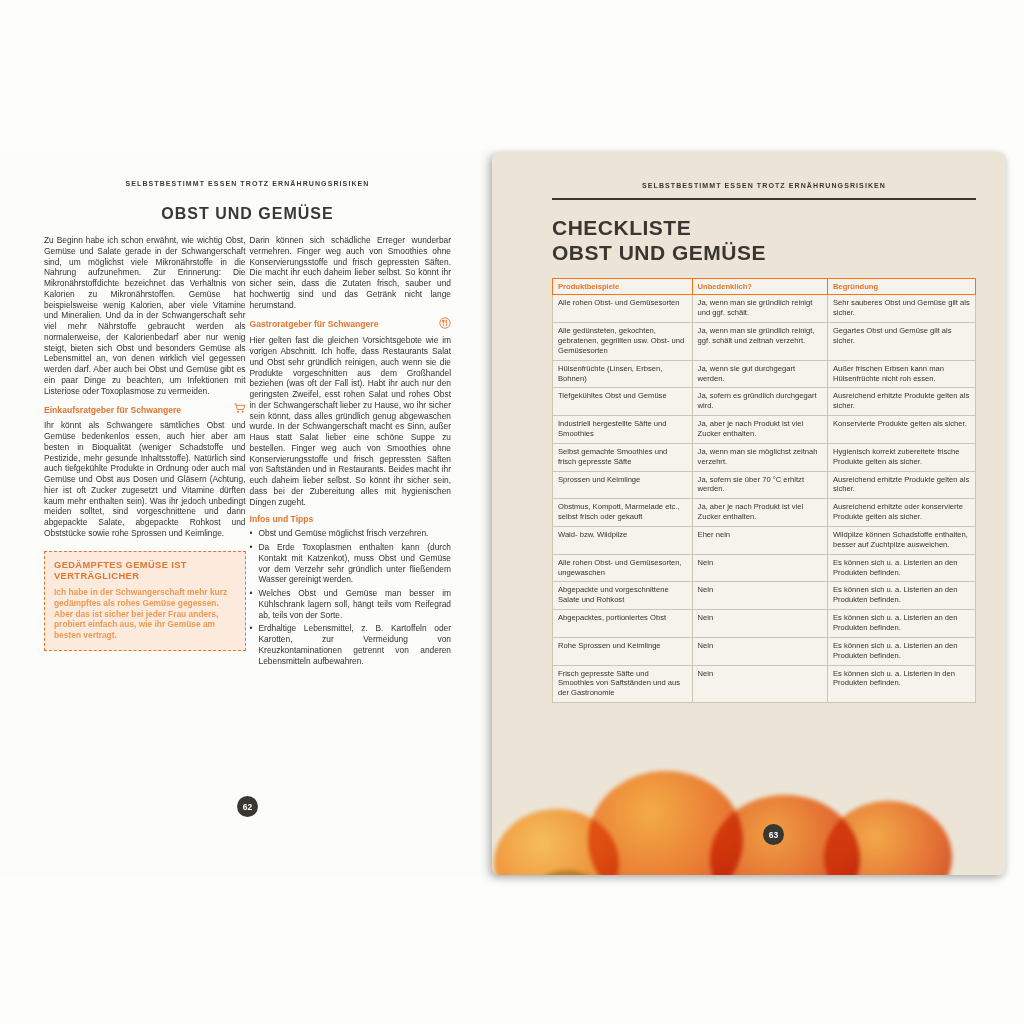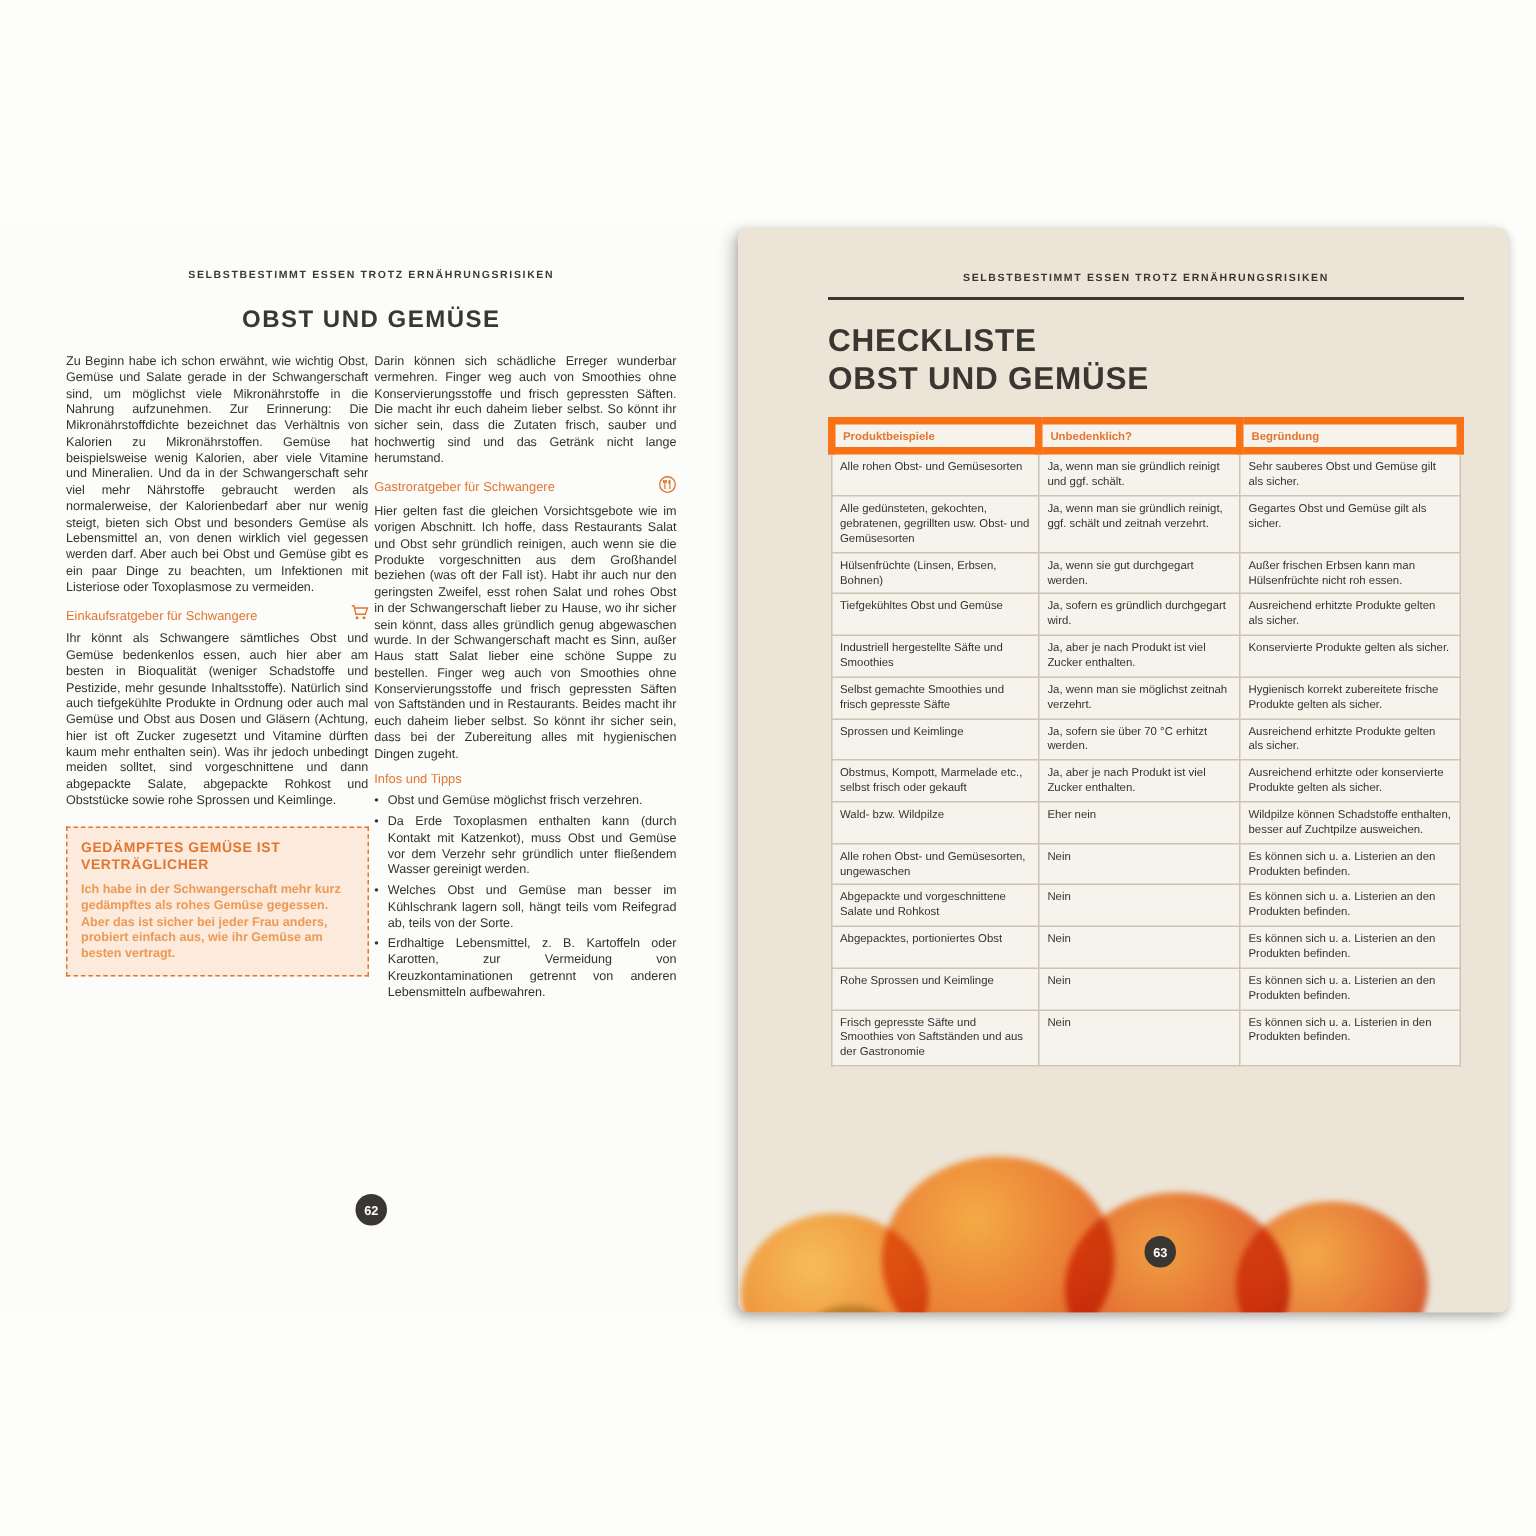--- a/index.html
+++ b/index.html
@@ -26,21 +26,21 @@
     text-align:center;margin:0 0 12px 0;
   }
   .cols{display:flex;gap:4px;}
   .col{width:50%;}
   .body-text{
     font-size:8.4px;line-height:1.28;text-align:justify;margin:0 0 7px 0;
     color:#35322d;
   }
   .subhead{
     display:flex;align-items:center;justify-content:space-between;
-    font-size:8.6px;font-weight:400;color:#e2762f;margin:6px 0 4px 0;
+    font-size:8.6px;font-weight:700;color:#e2762f;margin:6px 0 4px 0;
   }
   .subhead .sh-icon{flex:0 0 auto;margin-left:6px;}
   .tip-box{
     margin-top:12px;border:1.6px dashed #e2762f;background:#fceadd;
     padding:8px 9px 9px 9px;
   }
   .tip-box-title{
     font-size:9.3px;font-weight:800;color:#e2762f;letter-spacing:.4px;
     line-height:1.25;margin:0 0 4px 0;text-transform:uppercase;
   }
@@ -71,21 +71,21 @@
   .check-title{
     font-size:21px;font-weight:800;letter-spacing:.5px;color:#3a3733;
     line-height:1.18;margin:16px 0 12px 0;
   }
   table.checklist{
     width:100%;border-collapse:collapse;table-layout:fixed;
     font-size:7.6px;line-height:1.3;
   }
   table.checklist th{
     color:#e2762f;font-weight:700;text-align:left;
-    border:5px solid #f97316;padding:3px 5px;background:rgba(255,255,255,0.55);
+    border:1px solid #f97316;padding:3px 5px;background:rgba(255,255,255,0.55);
   }
   table.checklist td{
     border:1px solid #cdc5b4;padding:3px 5px 4px 5px;vertical-align:top;
     background:rgba(255,255,255,0.55);color:#35322d;
   }
   .cw1{width:33%;}.cw2{width:32%;}.cw3{width:35%;}
   .badge-right{left:255px;bottom:30px;margin-left:16px;}
 
   
   .fruits{position:absolute;left:0;right:0;bottom:-10px;height:130px;z-index:1;}

